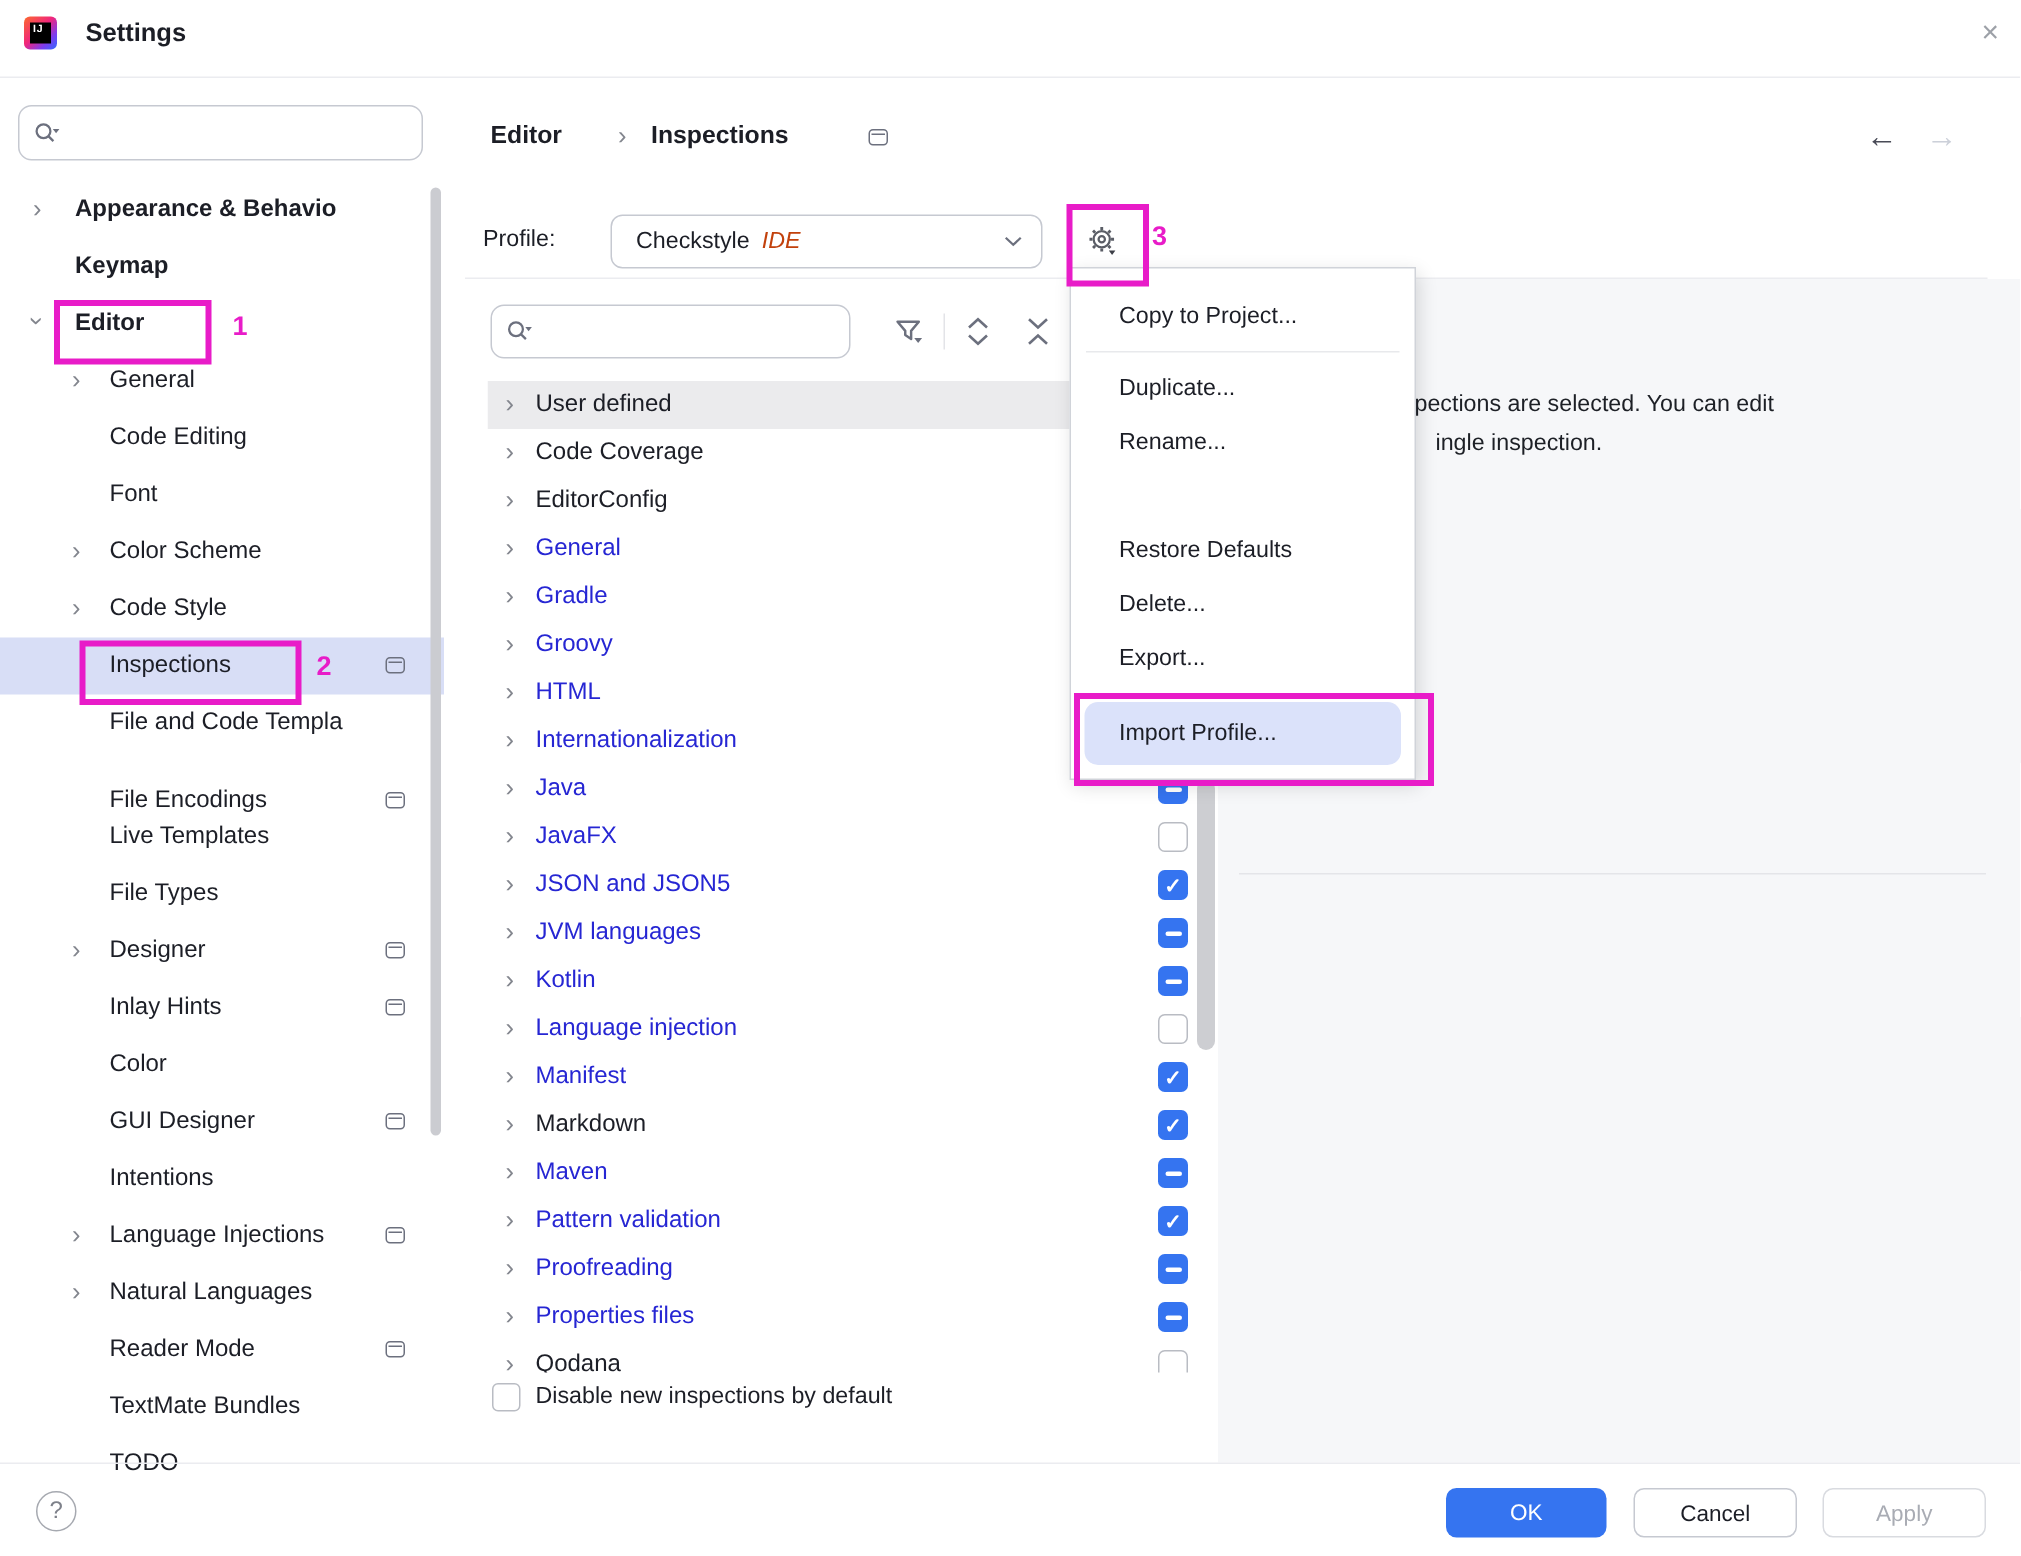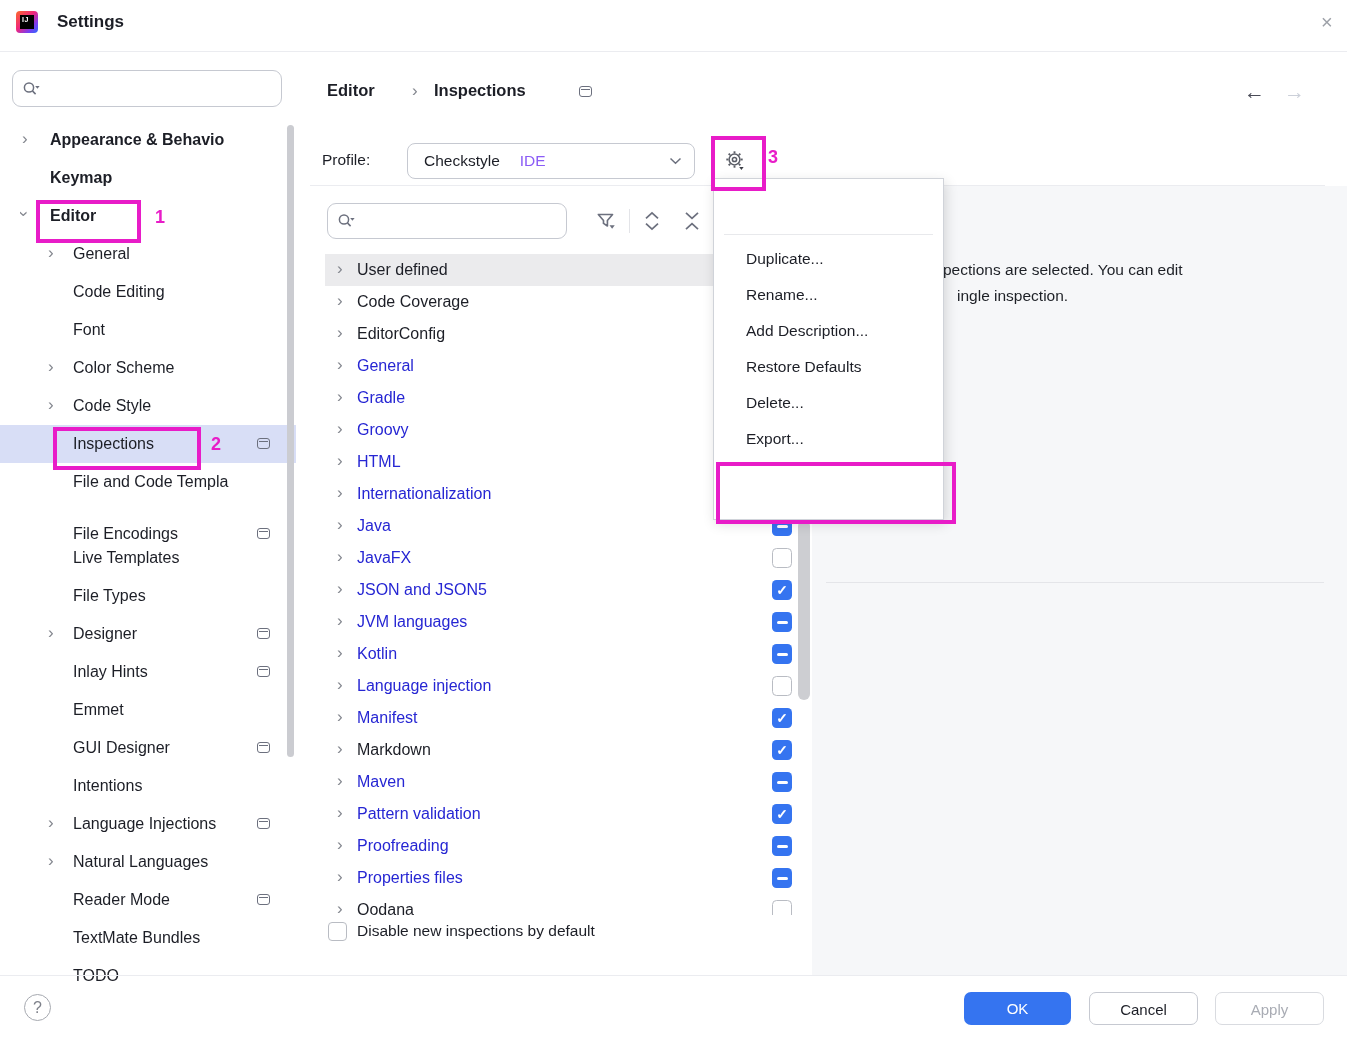--- a/index.html
+++ b/index.html
@@ -35,21 +35,21 @@
   .win:before{content:"";position:absolute;left:1.2px;right:1.2px;top:2.4px;border-top:1.5px solid #6c707e;}
   .sb-scroll{left:287px;top:125px;width:7px;height:632px;background:#cbccd1;border-radius:4px;}
 
   
   .crumb{font-size:16.5px;font-weight:700;}
   .crumb-sep{color:#83868e;font-size:17px;}
   .navarrow{font-size:21px;}
   .plabel{font-size:15.5px;}
   .select{left:407px;top:143px;width:288px;height:36px;border:1px solid #c6c9d1;border-radius:8px;background:#fff;
           box-sizing:border-box;display:flex;align-items:center;padding:0 12px 0 16px;font-size:15.5px;}
-  .select .scope{color:#8b5cf6;margin-left:20px;flex:1;}
+  .select .scope{color:#c2410c;margin-left:8px;flex:1;font-style:italic;}
 
   
   .toolbtn{position:absolute;width:24px;height:24px;}
 
   
   #tree{left:325px;top:254px;width:487px;height:661px;overflow:hidden;background:#fff;}
   .tr-row{position:absolute;left:0;width:487px;height:32px;}
   .tr-row.sel{background:#ebebed;}
   .tr-row .chev{left:12px;}
   .tr-row .lbl{position:absolute;left:32px;top:50%;transform:translateY(-50%);font-size:16px;font-weight:500;white-space:nowrap;}
@@ -159,21 +159,21 @@
       <div class="sb-row lv1" style="top: 615px;">
         <span class="chev">›</span>
         <span class="lbl">Designer</span>
         <span class="win"></span>
       </div>
       <div class="sb-row lv1" style="top: 653px;">
         <span class="lbl">Inlay Hints</span>
         <span class="win"></span>
       </div>
       <div class="sb-row lv1" style="top: 691px;">
-        <span class="lbl">Emmet</span>
+        <span class="lbl">Color</span>
       </div>
       <div class="sb-row lv1" style="top: 729px;">
         <span class="lbl">GUI Designer</span>
         <span class="win"></span>
       </div>
       <div class="sb-row lv1" style="top: 767px;">
         <span class="lbl">Intentions</span>
       </div>
       <div class="sb-row lv1" style="top: 805px;">
         <span class="chev">›</span>
@@ -378,27 +378,28 @@
         <span class="lbl">Qodana</span>
         <span class="cb off"></span>
       </div>
     </div>
   <div class="tr-scroll" style="left:798px;top:520px;"></div>
 
   <div class="abs cb-static" style="left:328px;top:922px;"></div>
   <div class="abs" style="left:357px;top:922px;font-size:15.5px;">Disable new inspections by default</div>
 
   <div class="abs" id="gear-menu">
+      <div class="menu-item" style="top: 14px;">Copy to Project...</div>
       <div class="menu-sep" style="top: 55px;"></div>
       <div class="menu-item" style="top: 62px;">Duplicate...</div>
       <div class="menu-item" style="top: 98px;">Rename...</div>
-      <div class="menu-item" style="top: 134px;">Add Description...</div>
       <div class="menu-item" style="top: 170px;">Restore Defaults</div>
       <div class="menu-item" style="top: 206px;">Delete...</div>
       <div class="menu-item" style="top: 242px;">Export...</div>
+      <div class="menu-item hl" style="top: 289px;">Import Profile...</div>
     </div>
 
   <div class="hline" style="left:0;top:975px;width:1347px;"></div>
   <div class="abs help">?</div>
   <div class="btn" id="btn-ok">OK</div>
   <div class="btn" id="btn-cancel">Cancel</div>
   <div class="btn" id="btn-apply">Apply</div>
 
   <div class="ann-box" style="left:36px;top:200px;width:97px;height:35px;"></div>
   <div class="ann-num" style="left:155px;top:207px;">1</div>

